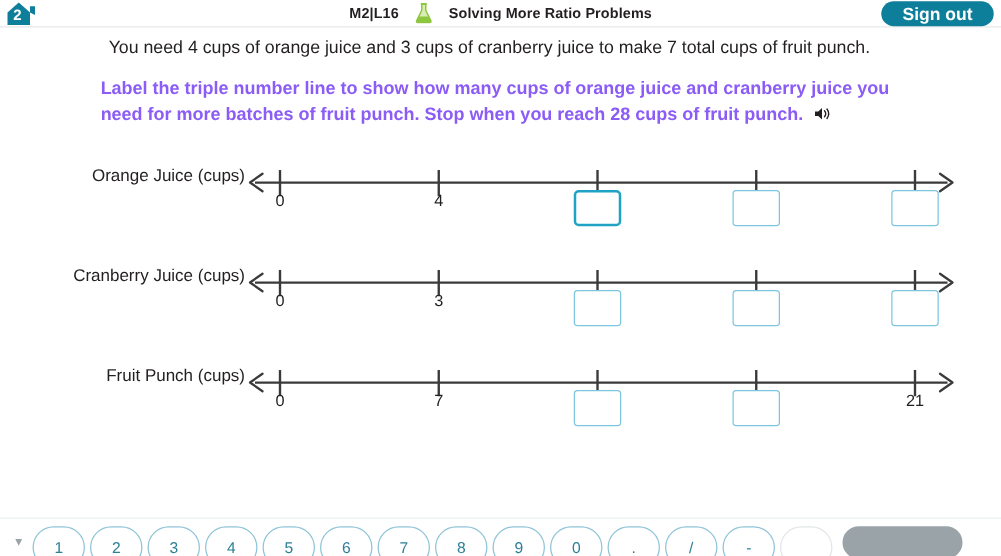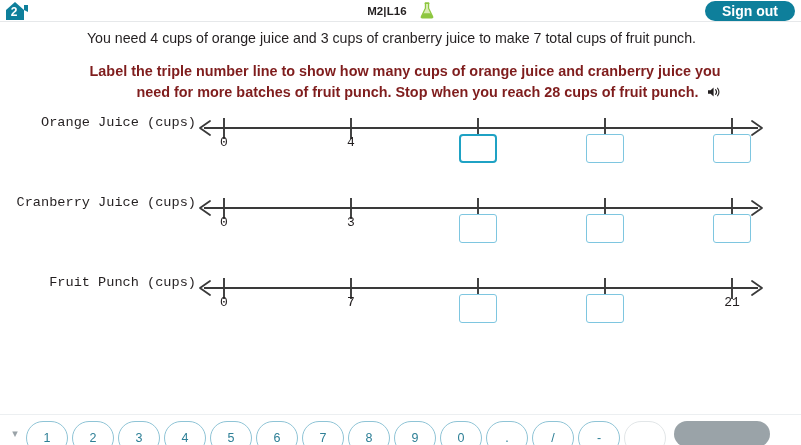--- a/index.html
+++ b/index.html
@@ -68,34 +68,33 @@
   .stem-line { display: block; }
   .speaker {
     display: inline-block;
     vertical-align: -1px;
     margin-left: 4px;
     cursor: pointer;
   }
 
   
   .prompt {
-    margin: 12px auto 10px auto;
+    margin: 12px auto 0 auto;
     width: 640px;
-    text-align: right;
+    text-align: left;
     font-size: 14.4px;
     font-weight: bold;
     line-height: 1.52;
-    color: #7f1d1d;
+    color: #8b5cf6;
   }
 
   
   .lines {
-    margin-top: 0;
+    margin-top: 28px;
     position: relative;
-    font-family: Liberation Mono, monospace;
   }
   .nl-row {
     position: relative;
     height: 80px;
   }
   .nl-label {
     position: absolute;
     right: 605px;
     top: 0;
     width: 260px;
@@ -197,20 +196,21 @@
 
   <div class="header-center">
     <span class="lesson-code">M2|L16</span>
     <span class="flask-icon">
       <svg width="14" height="17" viewBox="0 0 14 17" aria-hidden="true">
         <path d="M5.4 1.2 L8.6 1.2 L8.6 6.2 L12.6 14.4 Q13.3 15.9 11.7 15.9 L2.3 15.9 Q0.7 15.9 1.4 14.4 L5.4 6.2 Z" fill="#d9ecb4" stroke="#8dc63f" stroke-width="1.2" stroke-linejoin="round"></path>
         <path d="M3.4 11.2 L10.6 11.2 L12.6 14.4 Q13.3 15.9 11.7 15.9 L2.3 15.9 Q0.7 15.9 1.4 14.4 Z" fill="#8dc63f"></path>
         <rect x="4.6" y="0.4" width="4.8" height="1.6" rx="0.5" fill="#8dc63f"></rect>
       </svg>
     </span>
+    <span class="lesson-title">Solving More Ratio Problems</span>
   </div>
 
   <button class="signout-btn">Sign out</button>
 </div>
 
 <div class="stem">
   <span class="stem-line">You need 4 cups of orange juice and 3 cups of cranberry juice to make 7 total cups of fruit punch.</span>
 </div>
 
 <div class="prompt">

